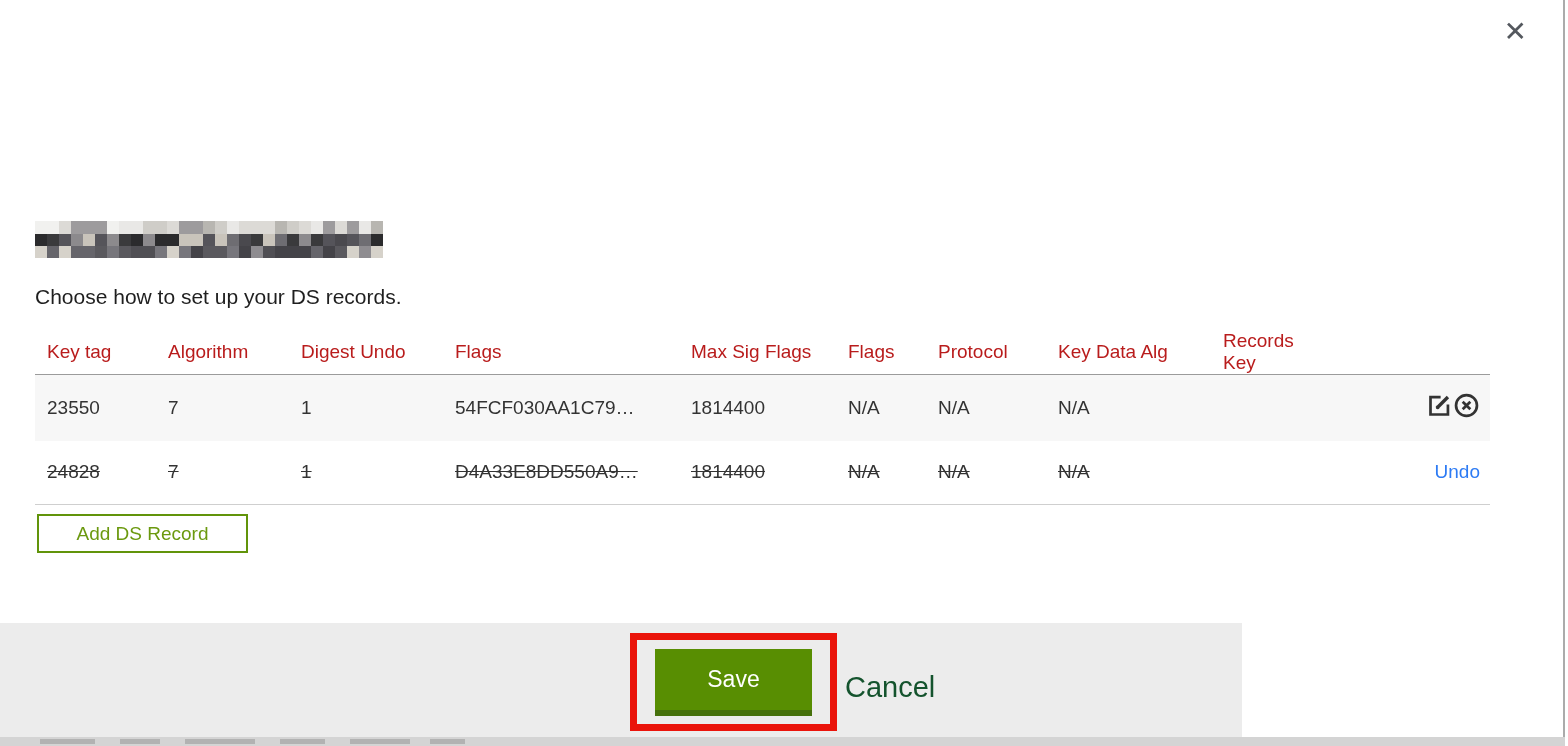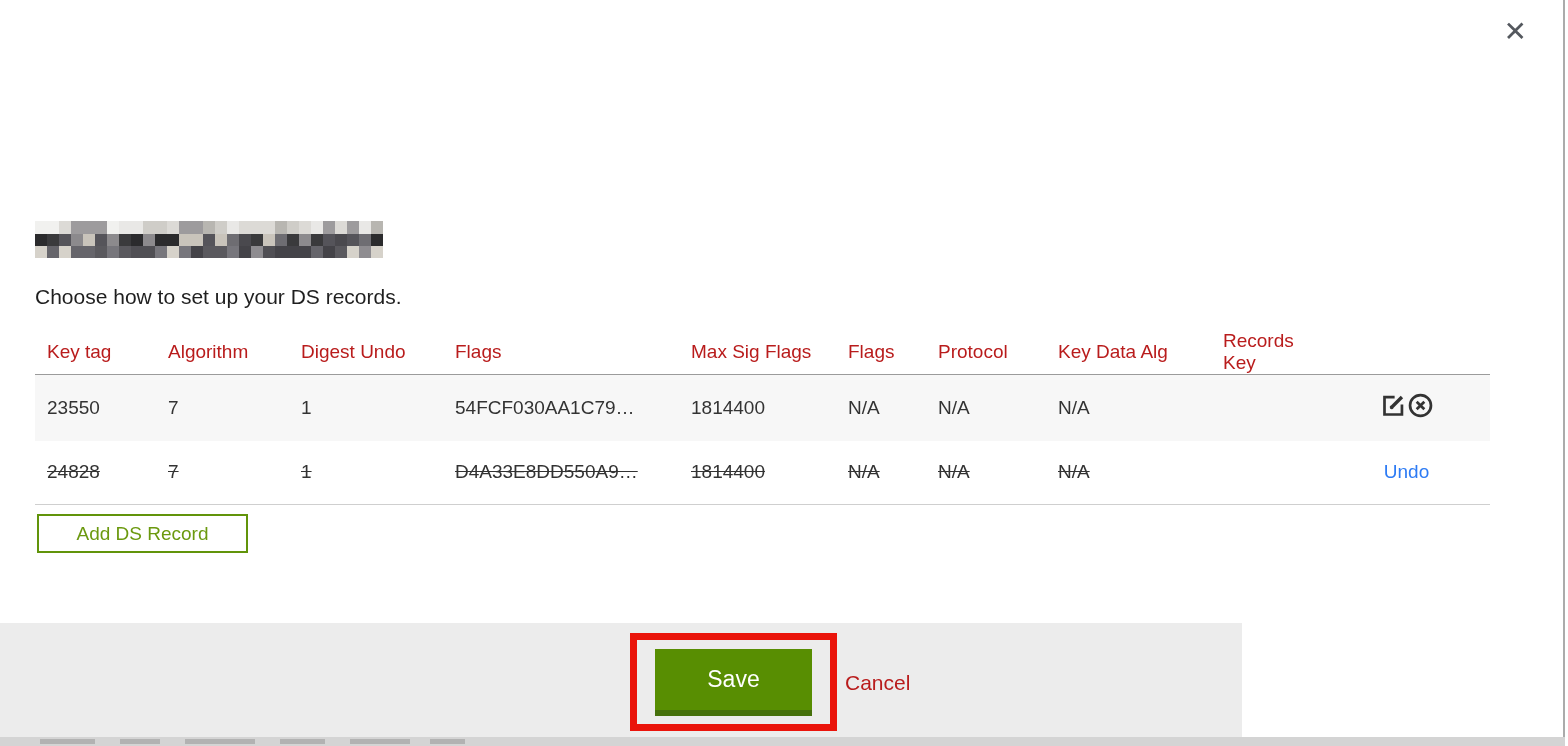--- a/index.html
+++ b/index.html
@@ -17,37 +17,37 @@
   .subtitle { position:absolute; left:35px; top:285px; font-size:21px; color:#1f1f1f; }
 
   .ds-table { position:absolute; left:35px; top:330px; width:1455px;
     border-collapse:collapse; table-layout:fixed; font-size:19px; color:#333; }
   .ds-table th { text-align:left; font-weight:400; height:40px; padding-left:12px;
     vertical-align:middle; color:#b91c1c; }
   .ds-table td { padding-left:12px; vertical-align:middle; }
   .row-first { background:#f7f7f7; height:66px; border-top:1px solid #9b9b9b; }
   .row-deleted { background:#fff; height:64px; border-bottom:1px solid #cfcfcf; }
   .row-deleted td.datacell { text-decoration:line-through; }
-  .actions-cell { text-align:center; padding-right:10px; white-space:nowrap; }
+  .actions-cell { text-align:right; padding-right:10px; white-space:nowrap; }
   .icon-btn { display:inline-block; vertical-align:middle; cursor:pointer; }
   .undo-link { color:#2d7bf4; cursor:pointer; text-decoration:none; }
 
   .add-btn { position:absolute; left:37px; top:514px; width:211px; height:39px;
     background:#fff; border:2px solid #61940a; color:#6b990f; font-size:19px;
     font-family:inherit; cursor:pointer; }
 
   .footer { position:absolute; left:0; top:623px; width:1242px; height:115px;
     background:#ececec; }
   .annotation-box { position:absolute; left:630px; top:10px; width:207px; height:98px;
     border:7px solid #ea140b; display:flex; align-items:center; justify-content:center; }
   .save-btn { width:157px; height:67px; background:#588e02; border:none;
     border-bottom:6px solid #45700b; color:#fff; font-size:23px;
     font-family:inherit; cursor:pointer; }
-  .cancel-link { position:absolute; left:845px; top:48px; font-size:21px;
-    color:#b91c1c; cursor:pointer; text-decoration:none; }
+  .cancel-link { position:absolute; left:845px; top:48px; font-size:29px;
+    color:#14532d; cursor:pointer; text-decoration:none; }
   .bottom-edge { position:absolute; left:0; top:737px; width:1565px; height:9px;
     background:#d4d4d4; overflow:hidden; }
   .bottom-smudge { position:absolute; top:2px; height:5px; background:#8a8a8a; opacity:.45; }
 </style>
 </head>
 <body>
 
 <div class="modal">
 
   <div class="close-btn">✕</div>

